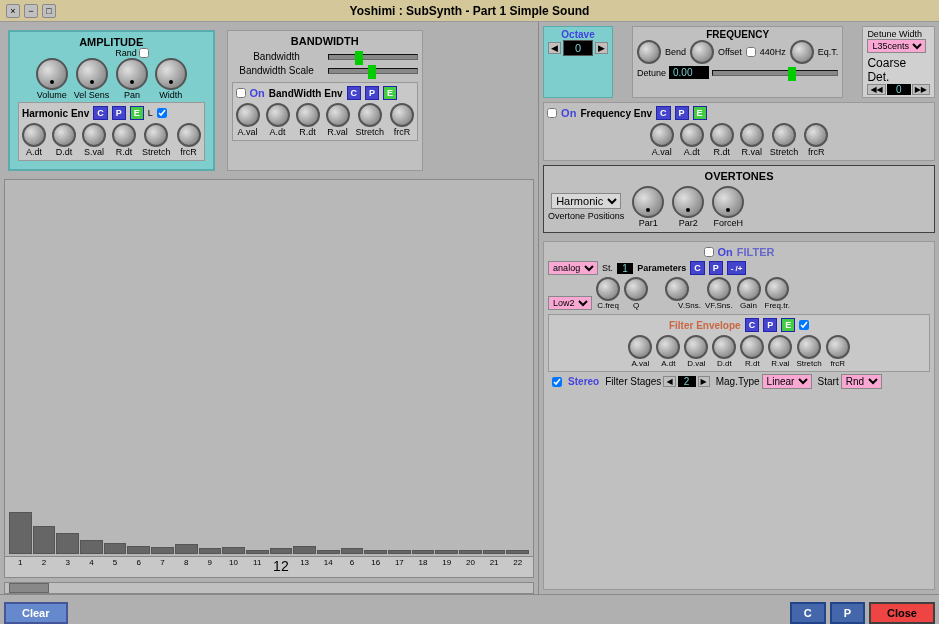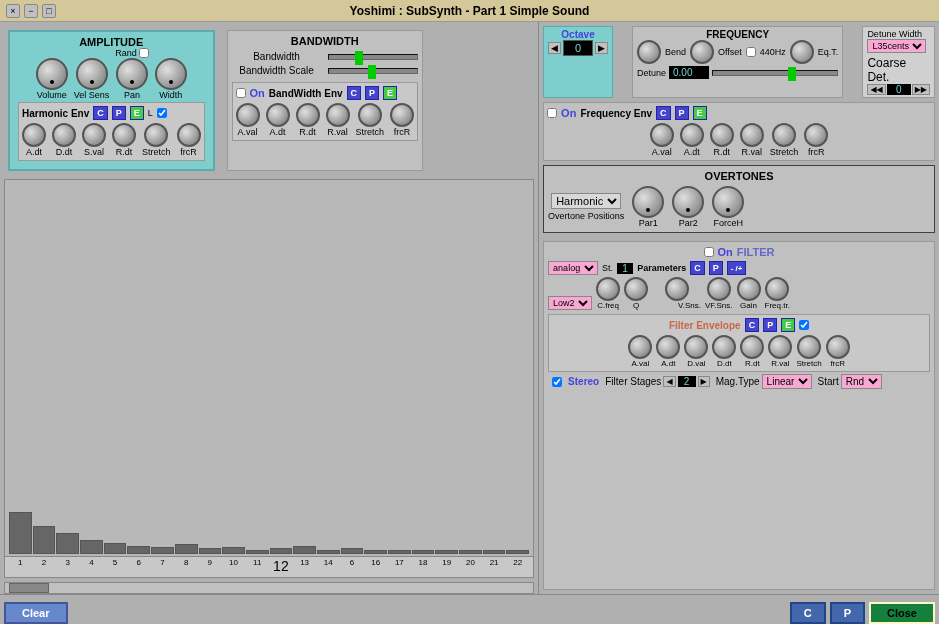--- a/index.html
+++ b/index.html
@@ -251,23 +251,23 @@
     .bottom-btn {
       padding: 3px 16px;
       background: #6688cc;
       color: white;
       border: 2px solid #445599;
       font-size: 11px;
       font-weight: bold;
       cursor: pointer;
     }
     .bottom-btn-gray {
-      background: #15803d;
+      background: #ef4444;
       color: #000;
-      border: 2px solid #fef9c3;
+      border: 2px solid #404040;
     }
     .bottom-btn-blue-c {
       background: #4466aa;
       color: white;
       border: 2px solid #224488;
       padding: 3px 12px;
     }
     .bottom-btn-blue-p {
       background: #4466aa;
       color: white;

